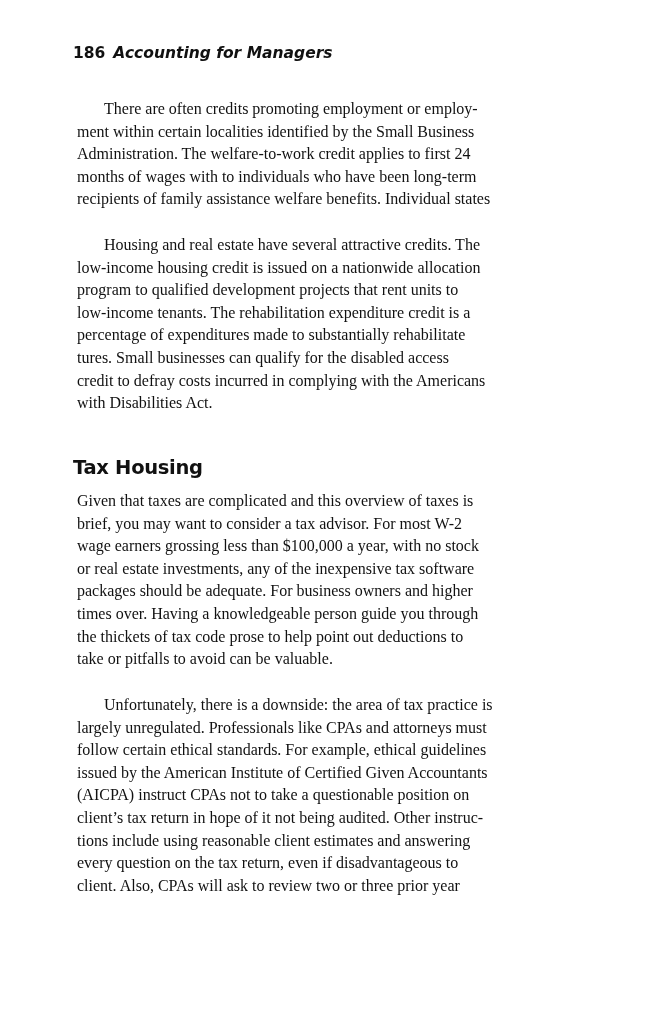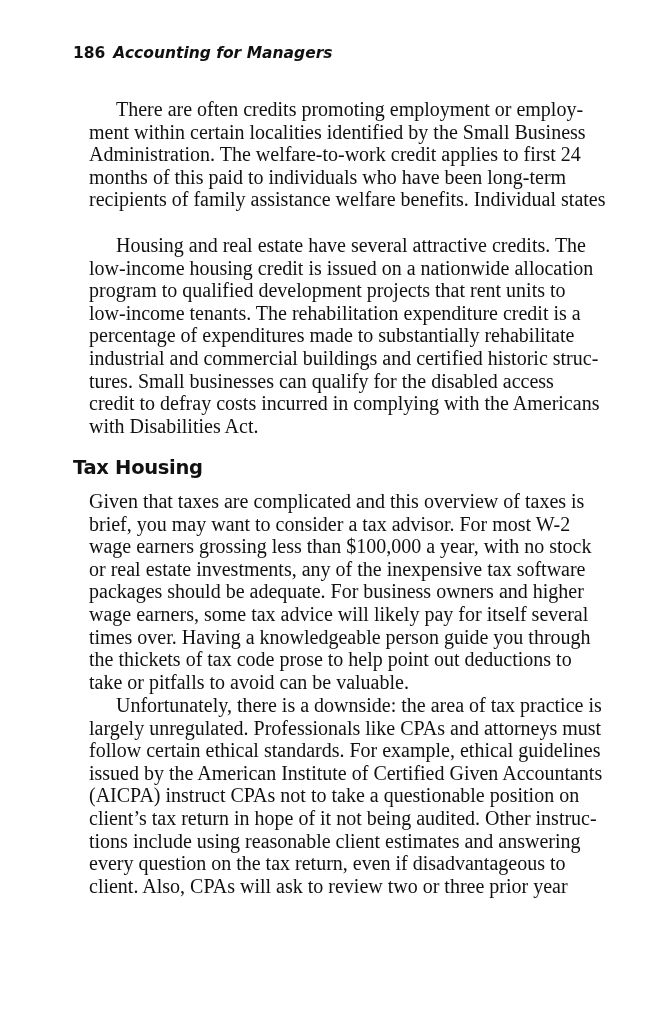--- a/index.html
+++ b/index.html
@@ -1,62 +1,60 @@
 <!DOCTYPE html>
 <html><head>
 <meta charset="utf-8">
 <style>
   html, body { margin: 0; padding: 0; background: #ffffff; }
   body { width: 662px; height: 1024px; position: relative; overflow: hidden; color: #111; }
   .page { position: absolute; left: 73px; top: 0; width: 520px; }
   .running-head { position: absolute; top: 44px; left: 0; font-family: "DejaVu Sans", sans-serif; font-weight: bold; font-style: italic; font-size: 15.5px; white-space: nowrap; }
   .running-head .pnum { font-style: normal; }
   .running-head .title { margin-left: 8px; }
-  .body-text { position: absolute; left: 16px; width: 520px; font-family: "Liberation Serif", serif; font-size: 20px; line-height: 22.6px; }
+  .body-text { position: absolute; left: 4px; width: 520px; font-family: "Liberation Serif", serif; font-size: 16px; line-height: 22.6px; }
   .line { display: block; white-space: nowrap; }
   .line.indent { text-indent: 27px; }
   .heading { position: absolute; left: 0; top: 456px; font-family: "DejaVu Sans", sans-serif; font-weight: bold; font-size: 19.5px; letter-spacing: -0.3px; }
 </style>
 </head>
 <body>
 
 <div class="page">
   <div class="running-head">
     <span class="pnum">186</span><span class="title">Accounting for Managers</span>
   </div>
 
   <div class="body-text" style="top:98px;">
     <span class="line indent">There are often credits promoting employment or employ-</span>
     <span class="line">ment within certain localities identified by the Small Business</span>
     <span class="line">Administration. The welfare-to-work credit applies to first 24</span>
-    <span class="line">months of this paid to individuals who have been long-term</span>
+    <span class="line">months of wages with to individuals who have been long-term</span>
     <span class="line">recipients of family assistance welfare benefits. Individual states</span>
   </div>
 
   <div class="body-text" style="top:234px;">
     <span class="line indent">Housing and real estate have several attractive credits. The</span>
     <span class="line">low-income housing credit is issued on a nationwide allocation</span>
     <span class="line">program to qualified development projects that rent units to</span>
     <span class="line">low-income tenants. The rehabilitation expenditure credit is a</span>
     <span class="line">percentage of expenditures made to substantially rehabilitate</span>
-    <span class="line">industrial and commercial buildings and certified historic struc-</span>
     <span class="line">tures. Small businesses can qualify for the disabled access</span>
     <span class="line">credit to defray costs incurred in complying with the Americans</span>
     <span class="line">with Disabilities Act.</span>
   </div>
 
   <div class="heading">Tax Housing</div>
 
   <div class="body-text" style="top:490px;">
     <span class="line">Given that taxes are complicated and this overview of taxes is</span>
     <span class="line">brief, you may want to consider a tax advisor. For most W-2</span>
     <span class="line">wage earners grossing less than $100,000 a year, with no stock</span>
     <span class="line">or real estate investments, any of the inexpensive tax software</span>
     <span class="line">packages should be adequate. For business owners and higher</span>
-    <span class="line">wage earners, some tax advice will likely pay for itself several</span>
     <span class="line">times over. Having a knowledgeable person guide you through</span>
     <span class="line">the thickets of tax code prose to help point out deductions to</span>
     <span class="line">take or pitfalls to avoid can be valuable.</span>
   </div>
 
   <div class="body-text" style="top:694px;">
     <span class="line indent">Unfortunately, there is a downside: the area of tax practice is</span>
     <span class="line">largely unregulated. Professionals like CPAs and attorneys must</span>
     <span class="line">follow certain ethical standards. For example, ethical guidelines</span>
     <span class="line">issued by the American Institute of Certified Given Accountants</span>

